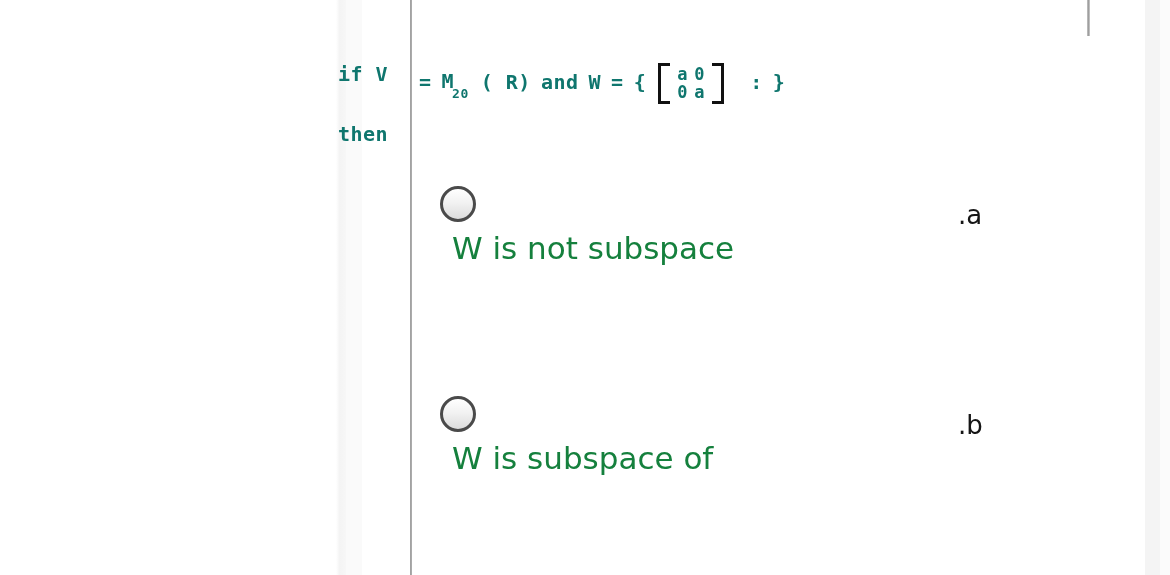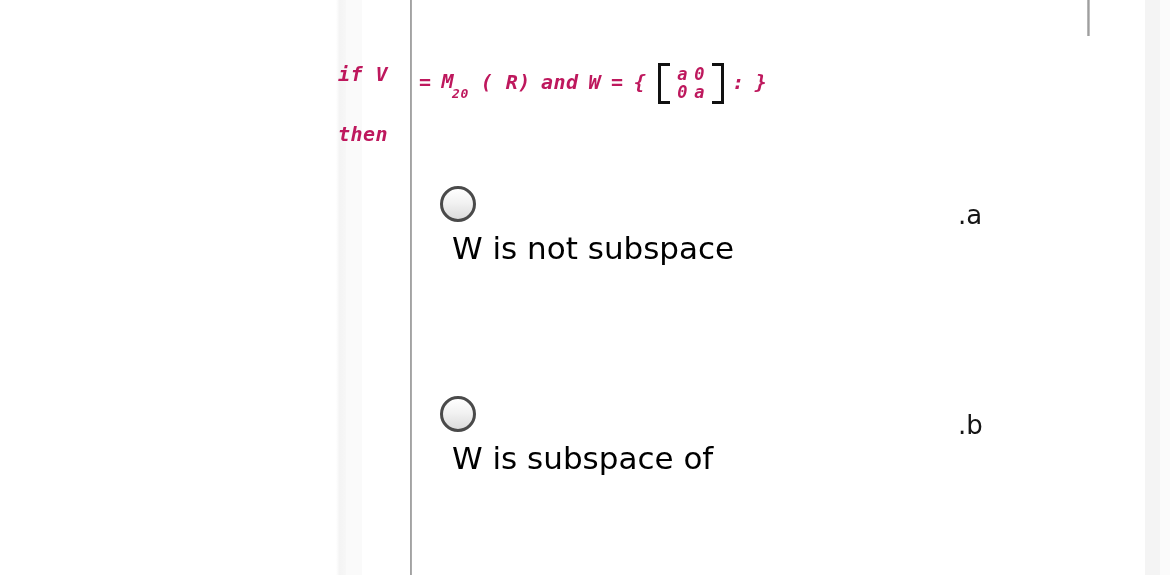--- a/index.html
+++ b/index.html
@@ -75,23 +75,22 @@
     top: 0;
     width: 10px;
     height: 575px;
     background: #fbfbfb;
   }
 
   
   .stem {
     position: absolute;
     font-family: "DejaVu Sans Mono", monospace;
-    font-style: italic;
     font-weight: bold;
-    color: #be185d;
+    color: #0f766e;
     white-space: nowrap;
     letter-spacing: 0.5px;
   }
   .stem-if {
     left: 338px;
     top: 62px;
     font-size: 20px;
   }
   .stem-then {
     left: 338px;
@@ -112,21 +111,21 @@
     vertical-align: sub;
     position: relative;
     top: 5px;
     left: -2px;
   }
 
   
   .matrix {
     display: inline-flex;
     align-items: stretch;
-    margin: 0 8px 0 2px;
+    margin: 0 26px 0 2px;
     position: relative;
     top: 1px;
   }
   .bracket {
     width: 9px;
     border-top: 3px solid #111111;
     border-bottom: 3px solid #111111;
   }
   .bracket-l { border-left: 3px solid #111111; }
   .bracket-r { border-right: 3px solid #111111; }
@@ -161,21 +160,21 @@
     box-sizing: border-box;
   }
 
   .option-label {
     position: absolute;
     left: 12px;
     top: 44px;
     width: 348px;
     font-family: "DejaVu Sans", sans-serif;
     font-size: 31px;
-    color: #000000;
+    color: #15803d;
     line-height: 1.22;
     text-align: left;
   }
   .option-label .wrap2 {
     display: block;
     text-align: right;
     padding-right: 8px;
   }
 
   .option-key {

